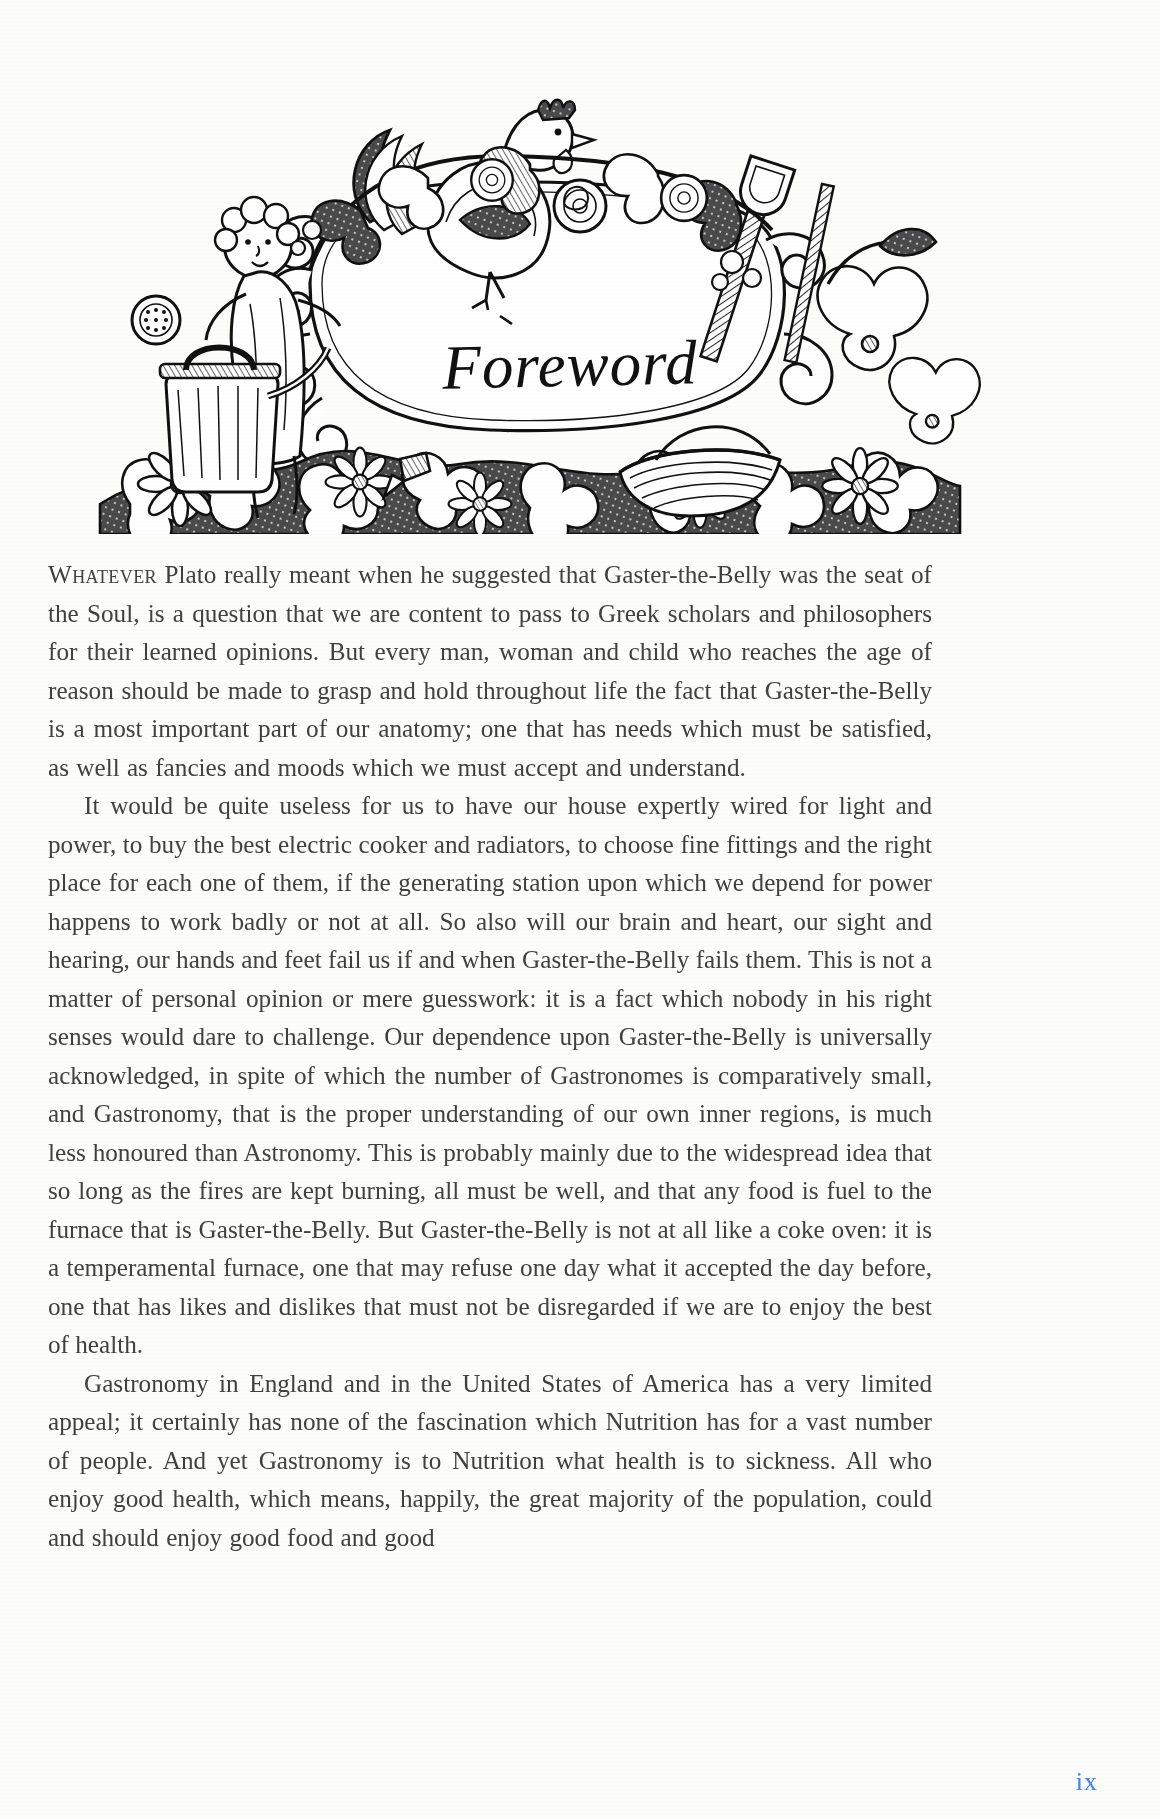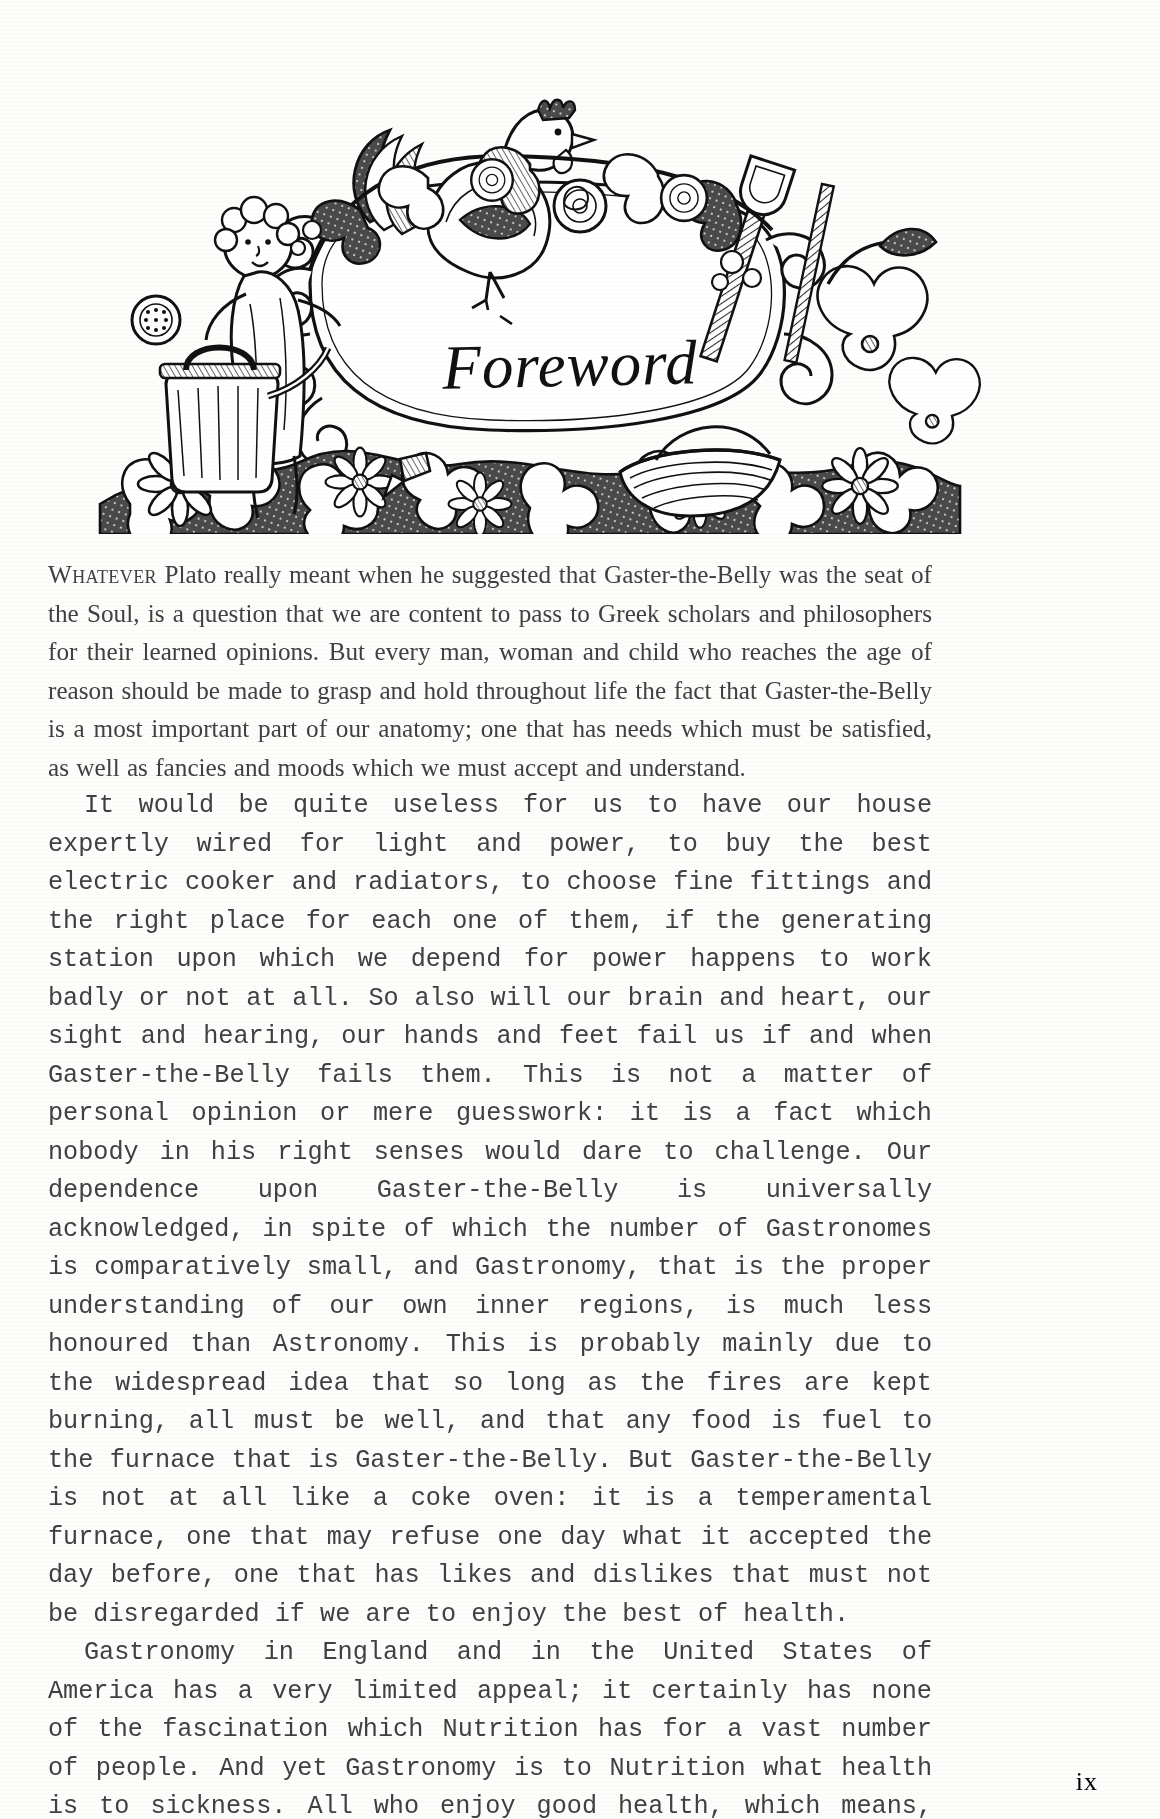--- a/index.html
+++ b/index.html
@@ -56,39 +56,39 @@
     line-height: 38.5px;
     text-align: justify;
     text-justify: inter-word;
     color: #404040;
     -webkit-font-smoothing: antialiased;
   }
   .body-text p {
     margin: 0 0 0 0;
     text-indent: 0;
   }
-  .body-text p.indent { text-indent: 36px; font-family: Liberation Mono, monospace; }
+  .body-text p.indent { text-indent: 36px; }
   .smallcaps {
     font-variant: small-caps;
     font-size: 25.2px;
     letter-spacing: 0.4px;
   }
   .p-wide {
     word-spacing: 1px;
   }
   .p-tight { word-spacing: 0px; }
 
   .folio {
     position: absolute;
     right: 62px;
     bottom: 22px;
     font-size: 26px;
     font-style: normal;
     letter-spacing: 1px;
-    color: #000000;
+    color: #3b82f6;
   }
 
   
   .grain {
     position: absolute;
     inset: 0;
     pointer-events: none;
     opacity: 0.05;
     background:
       repeating-linear-gradient(0deg, rgba(0,0,0,0.35) 0px, rgba(0,0,0,0) 2px, rgba(0,0,0,0) 4px);

